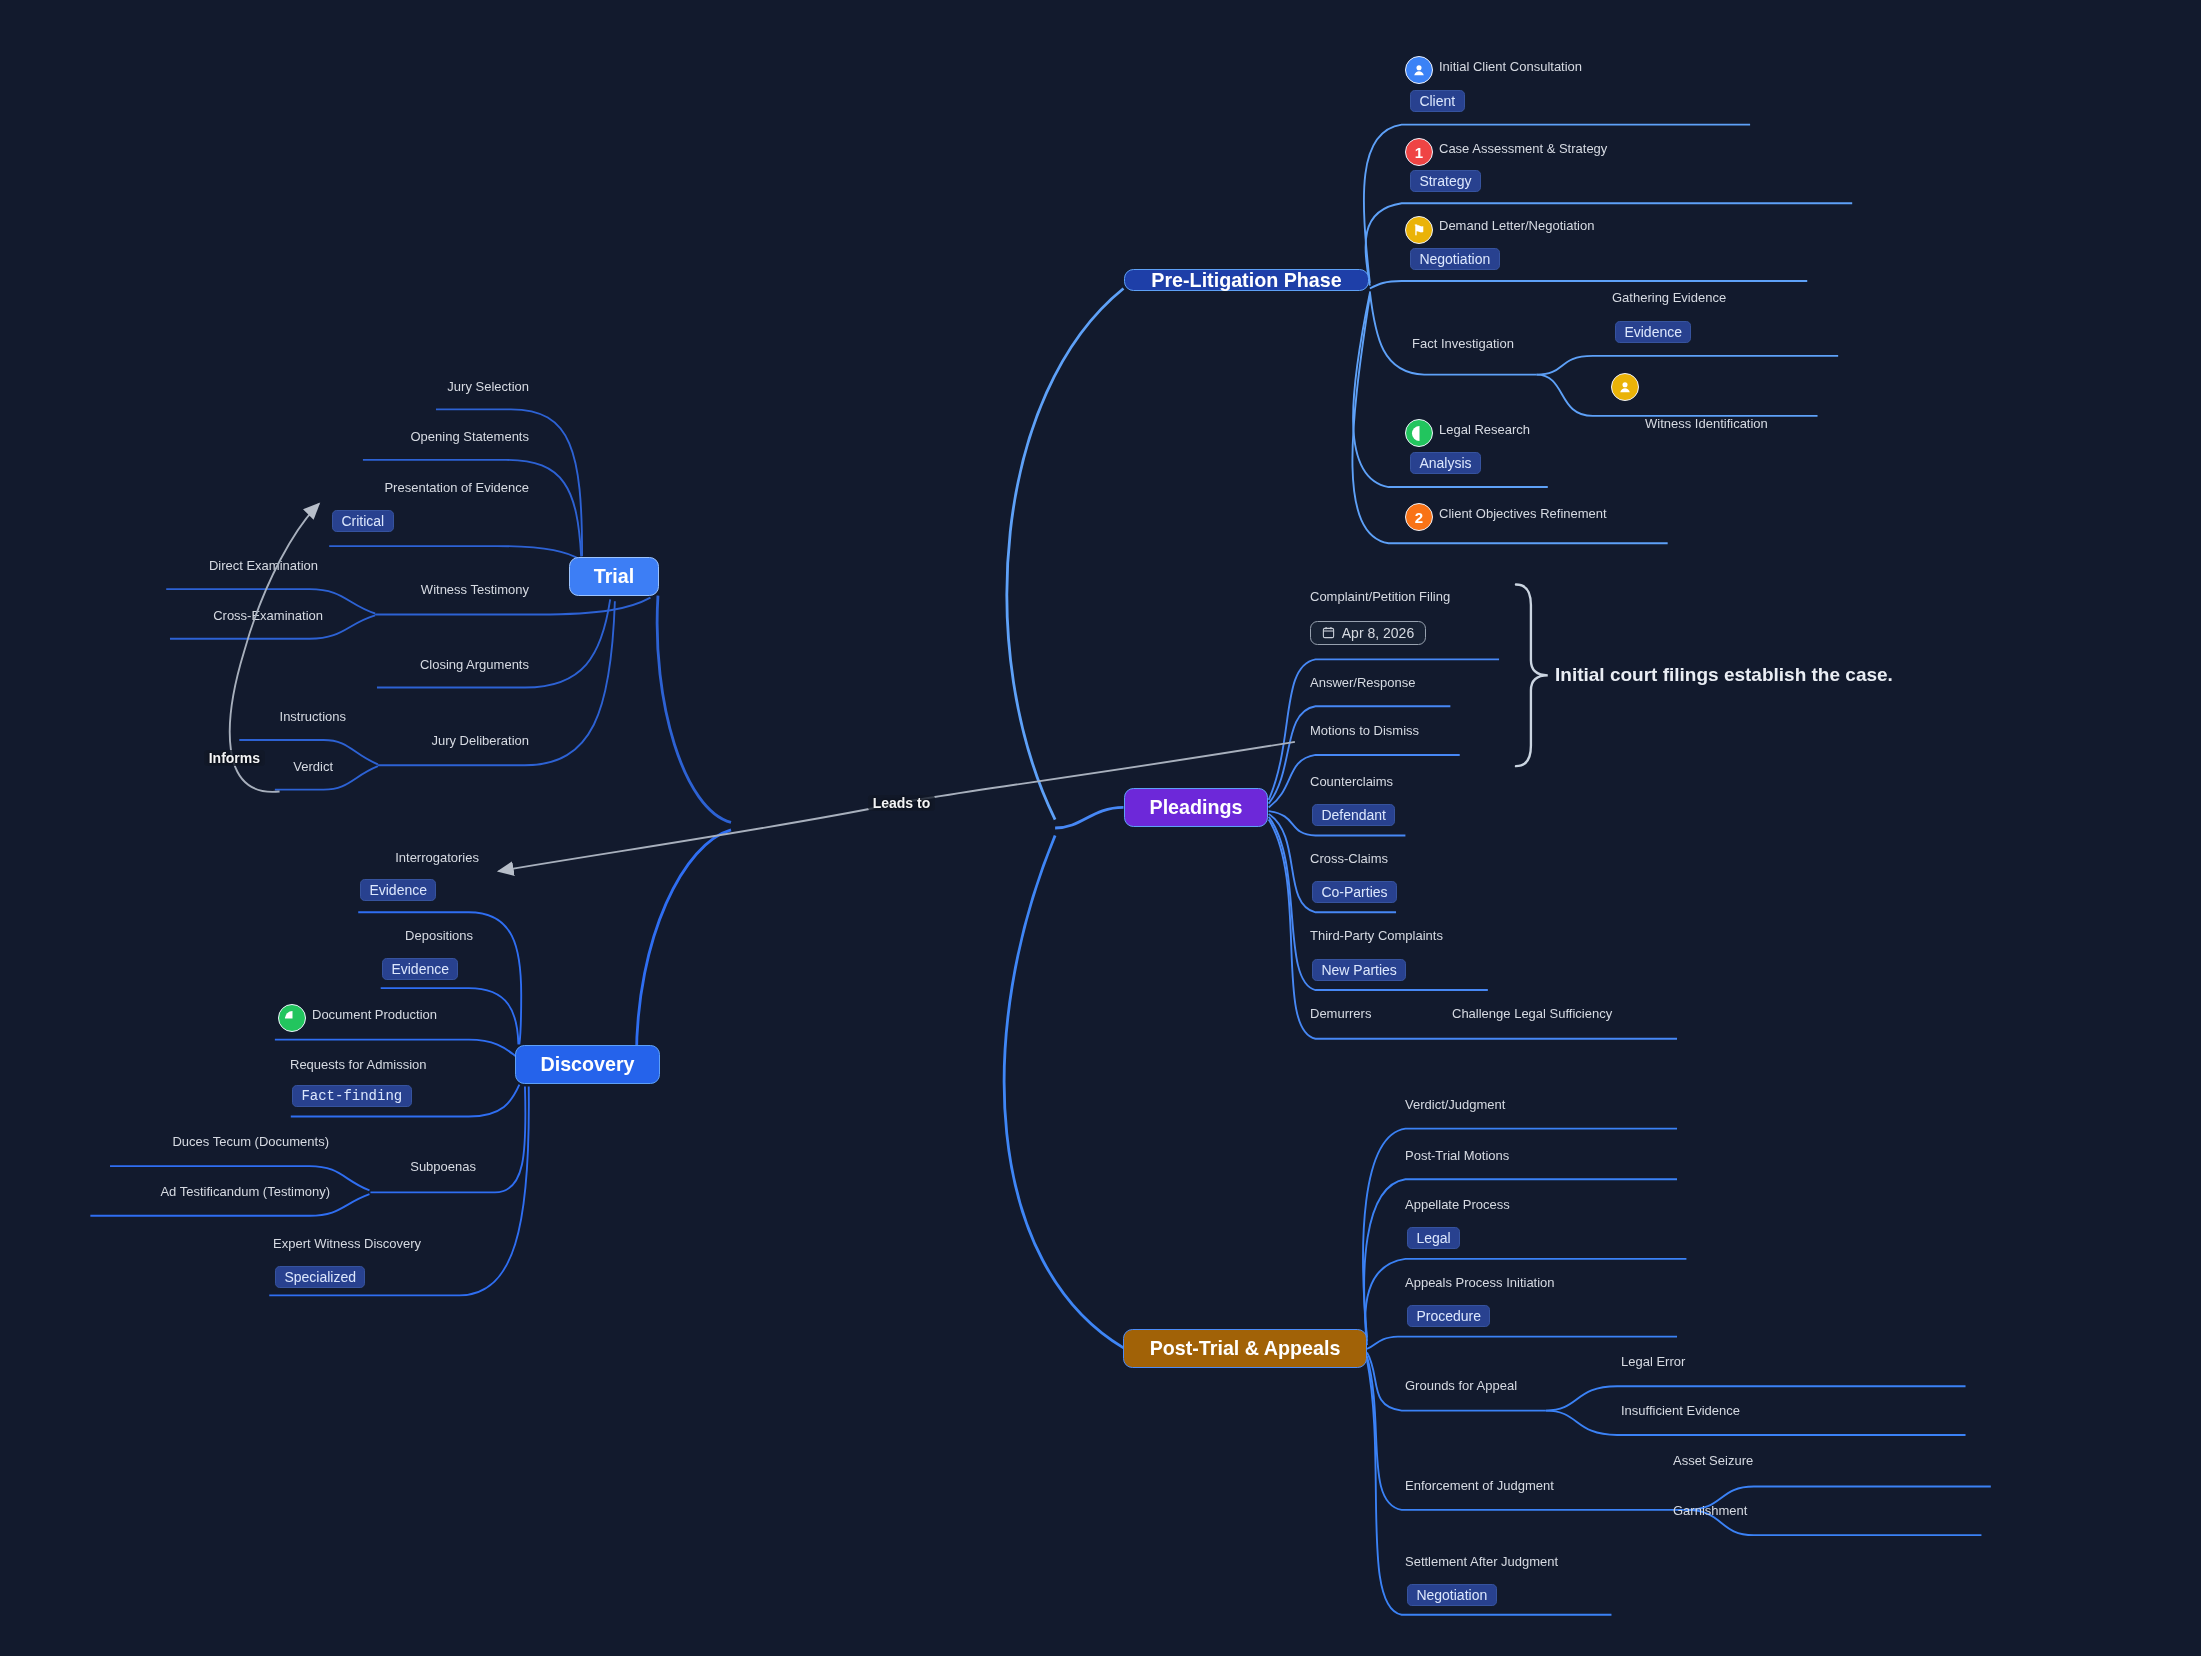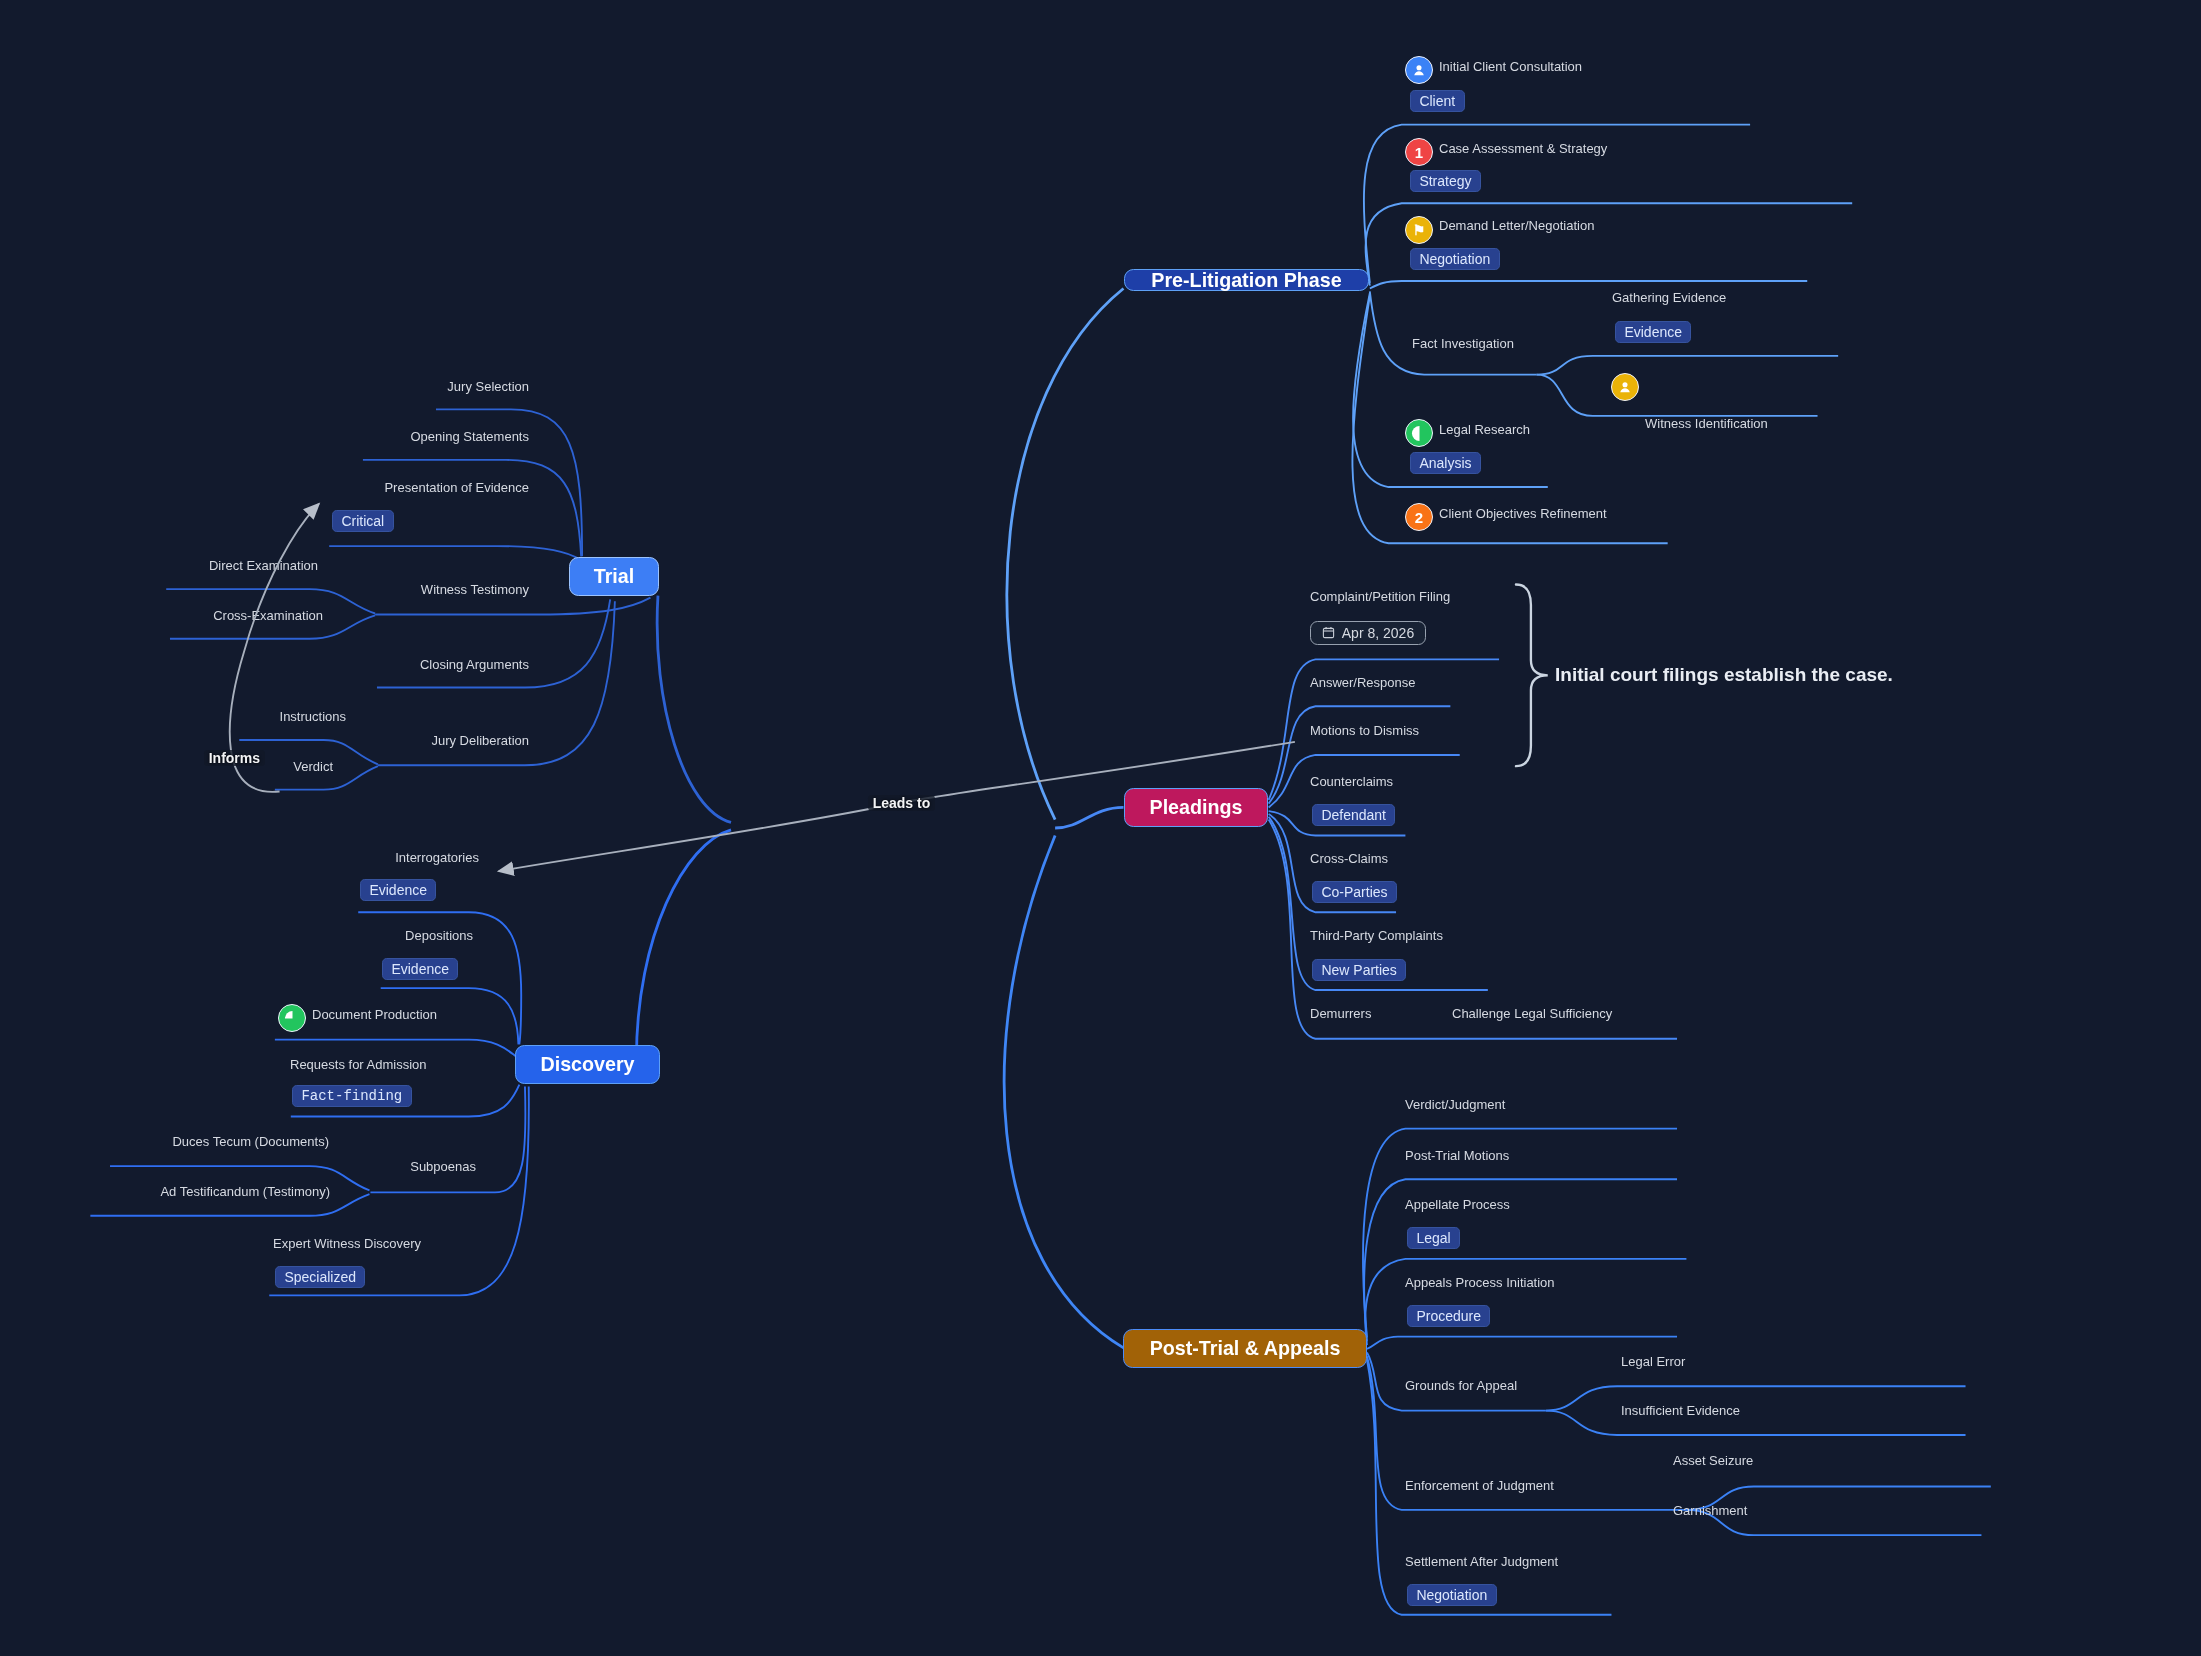--- a/index.html
+++ b/index.html
@@ -109,21 +109,21 @@
     <marker id="arrow" orient="auto" markerWidth="11" markerHeight="9" refX="8" refY="4">
       <path d="M0 0 L9 4 L0 8 Z" fill="#b7bec9"></path>
     </marker>
   </defs>
   <path d="M1382 792 C1150 830 1000 848 946 860 C840 882 650 910 532 930" fill="none" stroke="#a8b0bd" stroke-width="2" marker-end="url(#arrow)"></path>
   <path d="M298 845 C232 852 238 768 260 696 C282 618 316 562 340 538" fill="none" stroke="#a8b0bd" stroke-width="2" marker-end="url(#arrow)"></path>
 </svg>
 
 
 <div class="bnode" style="left:1124px;top:269px;width:245px;height:22px;background:#1e3fa8;">Pre-Litigation Phase</div>
-<div class="bnode" style="left:1124px;top:788px;width:144px;height:39px;background:#be185d;">Pleadings</div>
+<div class="bnode" style="left:1124px;top:788px;width:144px;height:39px;background:#6d28d9;">Pleadings</div>
 <div class="bnode" style="left:569px;top:557px;width:90px;height:39px;background:#3d7ef5;border-color:#9cc3fd;">Trial</div>
 <div class="bnode" style="left:515px;top:1045px;width:145px;height:39px;background:#2563eb;">Discovery</div>
 <div class="bnode" style="left:1123px;top:1329px;width:244px;height:39px;background:#a16207;border-color:#4c8cf8;">Post-Trial &amp; Appeals</div>
 
 <div class="cicon" style="left:1405px;top:56px;background:#3b82f6;">
   <svg width="16" height="16" viewBox="0 0 24 24">
         <circle cx="12" cy="8.6" r="3.8" fill="#fff"></circle>
         <path d="M4.8 20c.9-4.4 4.4-6 7.2-6s6.3 1.6 7.2 6z" fill="#fff"></path>
       </svg>
 </div>

